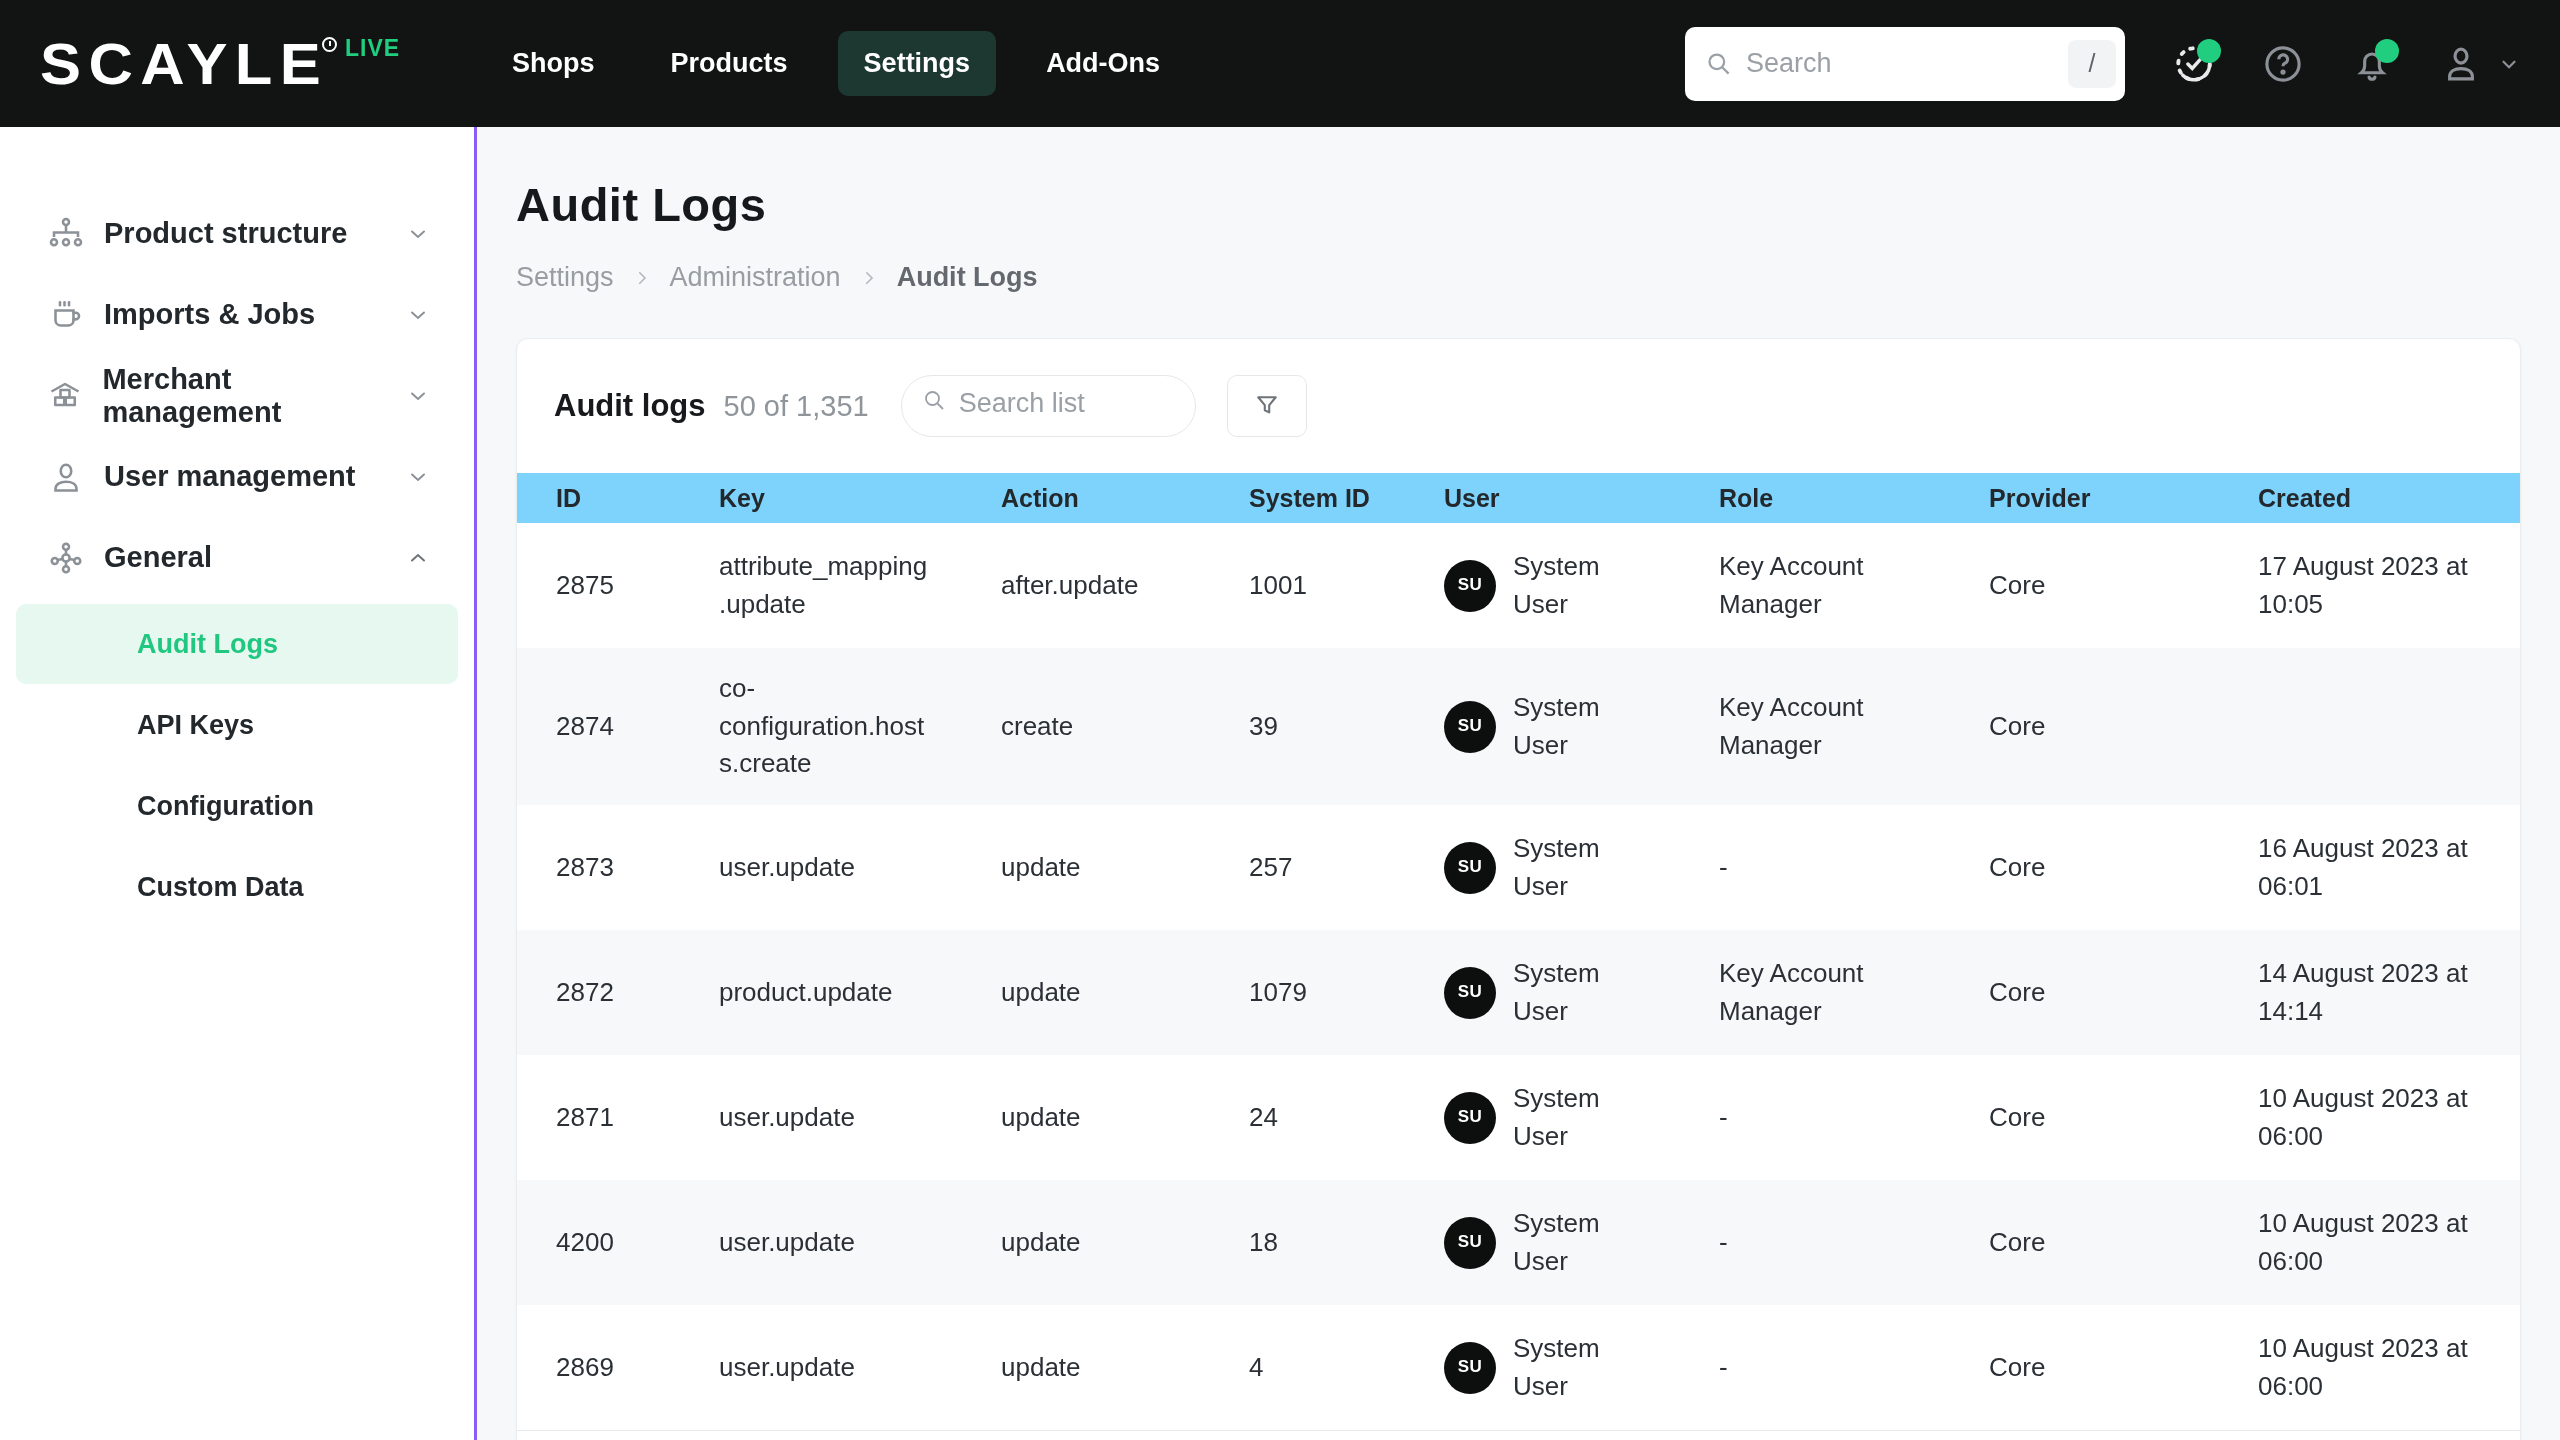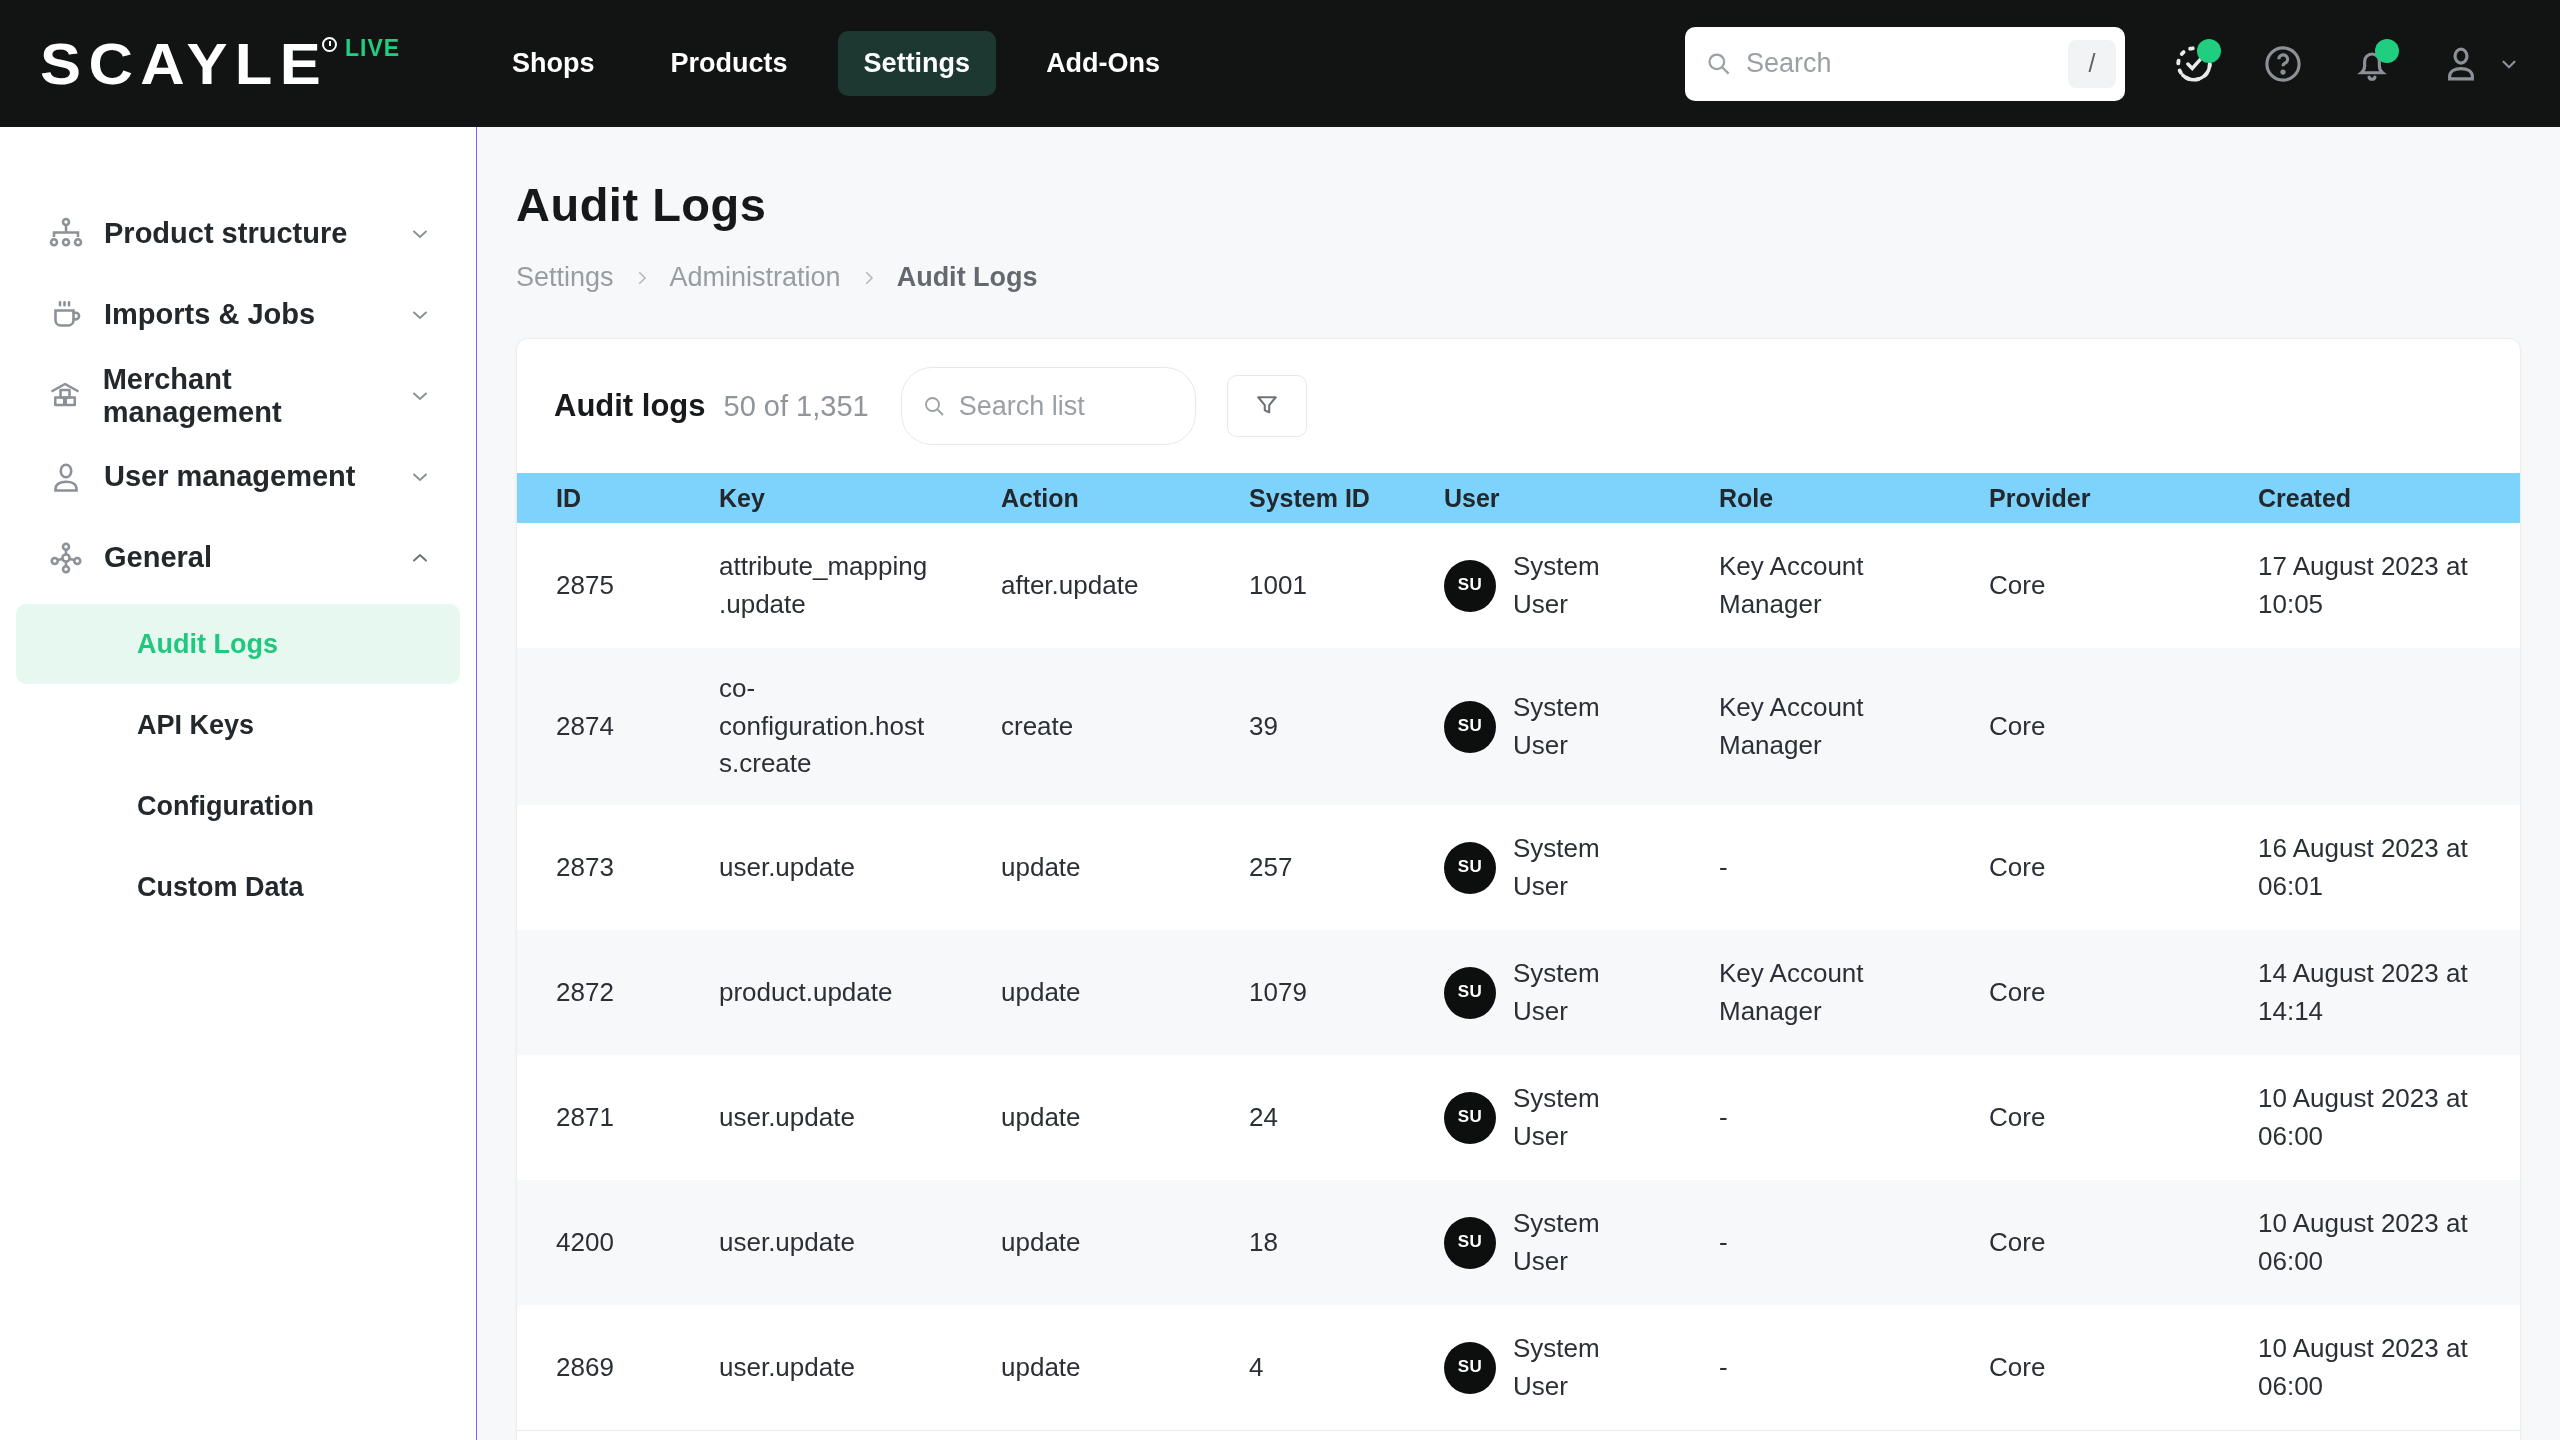--- a/index.html
+++ b/index.html
@@ -29,21 +29,21 @@
     align-items:center; justify-content:center; font-size:25px; color:#5f6368; }
   .top-icons { display:flex; align-items:center; gap:47px; margin-left:48px; }
   .icon-btn { position:relative; width:42px; height:42px; display:flex; align-items:center;
     justify-content:center; cursor:pointer; }
   .green-dot { position:absolute; top:-4px; right:-6px; width:24px; height:24px;
     background:#21ce80; border-radius:50%; }
   .account-btn { display:flex; align-items:center; gap:16px; cursor:pointer; }
 
   
   .sidebar { position:absolute; top:127px; left:0; bottom:0; width:477px; background:#fff;
-    border-right:1px solid #8b5cf6; padding-top:66px; }
+    border-right:3px solid #8b5cf6; padding-top:66px; }
   .side-item { height:81px; display:flex; align-items:center; padding:0 44px 0 46px; cursor:pointer; }
   .side-item .s-icon { width:40px; display:flex; justify-content:center; }
   .side-item .s-label { font-size:29px; font-weight:600; color:#23282d; margin-left:18px; }
   .side-item .s-chev { margin-left:auto; display:flex; }
   .sub-list { padding:6px 16px 0 16px; }
   .sub-item { height:80px; border-radius:10px; display:flex; align-items:center;
     padding-left:121px; font-size:27px; font-weight:600; color:#23282d; cursor:pointer; margin-bottom:1px; }
   .sub-item.active { background:#e6f8f0; color:#1fc77f; }
 
   
@@ -53,22 +53,22 @@
     font-size:27px; color:#979da3; }
   .crumb { cursor:pointer; }
   .crumb.current { color:#63696e; font-weight:700; cursor:default; }
   .crumb-sep { display:flex; }
 
   .card { margin-top:45px; background:#fff; border:1px solid #ecedef; border-radius:12px;
     box-shadow:0 1px 3px rgba(20,24,28,.05); overflow:hidden; }
   .card-head { height:134px; display:flex; align-items:center; padding:0 37px; }
   .card-title { font-size:31px; font-weight:700; color:#17191c; }
   .card-count { font-size:29px; color:#8f959b; margin-left:18px; }
-  .list-search { margin-left:32px; width:295px; height:78px; border:1px solid #e5e7ea;
-    border-radius:31px; display:flex; align-items:center; padding:4px 20px; }
+  .list-search { margin-left:32px; width:295px; height:62px; border:1px solid #e5e7ea;
+    border-radius:31px; display:flex; align-items:flex-start; padding:12px 20px; }
   .list-search input { border:none; outline:none; font-size:27px; color:#23282d; flex:1;
     margin-left:13px; min-width:0; font-family:"Liberation Sans",sans-serif; }
   .list-search input::placeholder { color:#9aa0a6; }
   .filter-btn { margin-left:31px; width:80px; height:62px; border:1px solid #e5e7ea;
     border-radius:10px; background:#fff; display:flex; align-items:center; justify-content:center; cursor:pointer; }
 
   .trow { display:grid; grid-template-columns:163px 282px 248px 195px 275px 270px 269px 1fr;
     padding:0 20px 0 39px; align-items:center; }
   .thead { height:50px; background:#7dd3fc; }
   .thead span { font-size:25px; font-weight:600; color:#23282d; }

